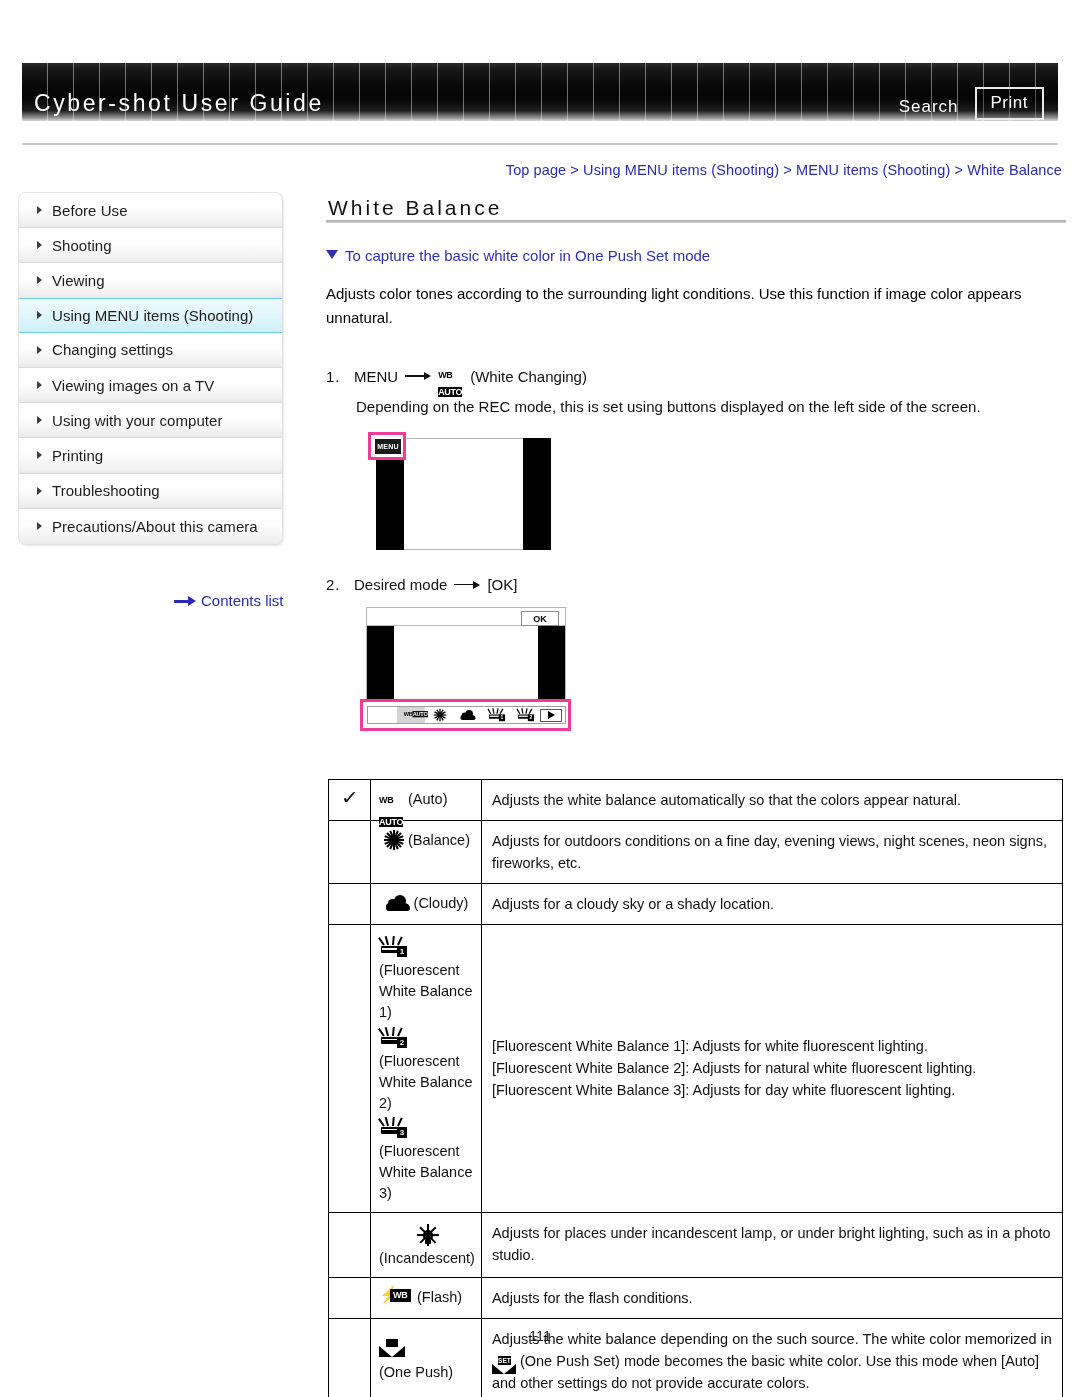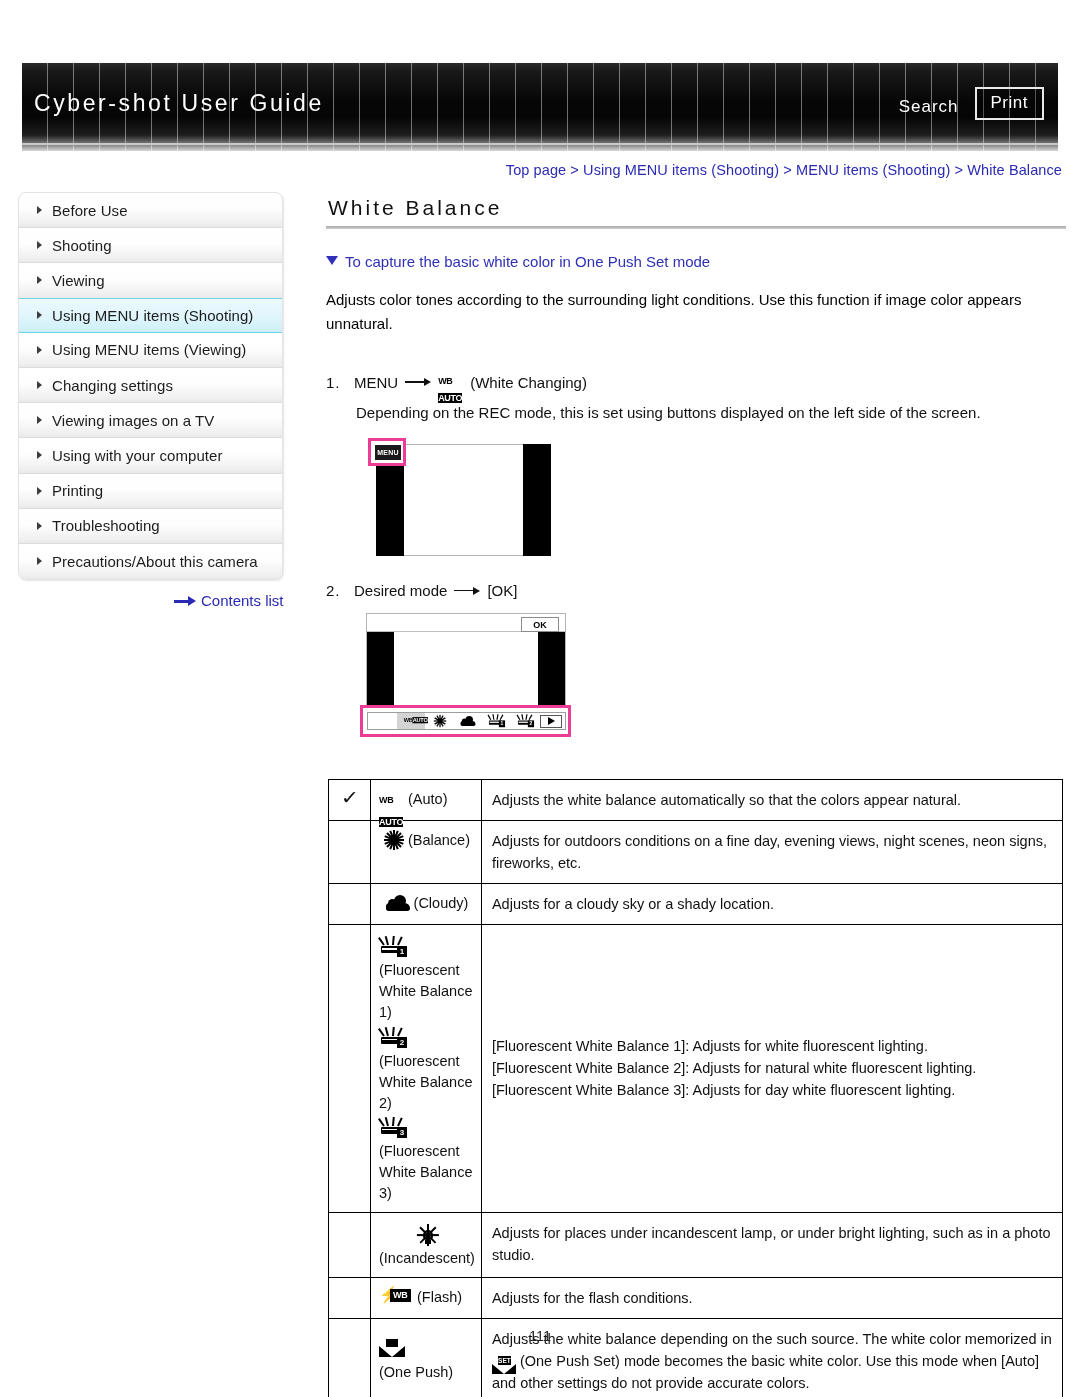--- a/index.html
+++ b/index.html
@@ -12,21 +12,21 @@
     font-family: "Liberation Sans", sans-serif;
     color: #000000;
     position: relative;
     overflow: hidden;
   }
 
   
   .header {
     position: absolute;
     left: 22px; top: 63px;
-    width: 1036px; height: 88px;
+    width: 1036px; height: 58px;
     background:
       linear-gradient(to bottom,
         #2b2b2b 0%,
         #181818 10%,
         #070707 42%,
         #050505 62%,
         #1e1e1e 82%,
         #8f8f8f 94%,
         #d8d8d8 100%);
     overflow: hidden;
@@ -163,21 +163,21 @@
   
   .main {
     position: absolute;
     left: 326px; top: 196px;
     width: 740px;
   }
   .page-title {
     font-size: 21px;
     letter-spacing: 3px;
     color: #111;
-    margin: 0 0 6px 2px;
+    margin: 0 0 0 2px;
     font-weight: 400;
   }
   .title-rule {
     height: 3px;
     background: linear-gradient(to bottom, #a8a8a8, #cfcfcf);
     margin-bottom: 24px;
   }
   .jump-link {
     display: flex;
     align-items: baseline;
@@ -600,24 +600,20 @@
     <span class="side-arrow"></span>
     <span>Shooting</span>
   </div>
   <div class="side-item">
     <span class="side-arrow"></span>
     <span>Viewing</span>
   </div>
   <div class="side-item active">
     <span class="side-arrow"></span>
     <span>Using MENU items (Shooting)</span>
-  </div>
-  <div class="side-item">
-    <span class="side-arrow"></span>
-    <span>Using MENU items (Viewing)</span>
   </div>
   <div class="side-item">
     <span class="side-arrow"></span>
     <span>Changing settings</span>
   </div>
   <div class="side-item">
     <span class="side-arrow"></span>
     <span>Viewing images on a TV</span>
   </div>
   <div class="side-item">

